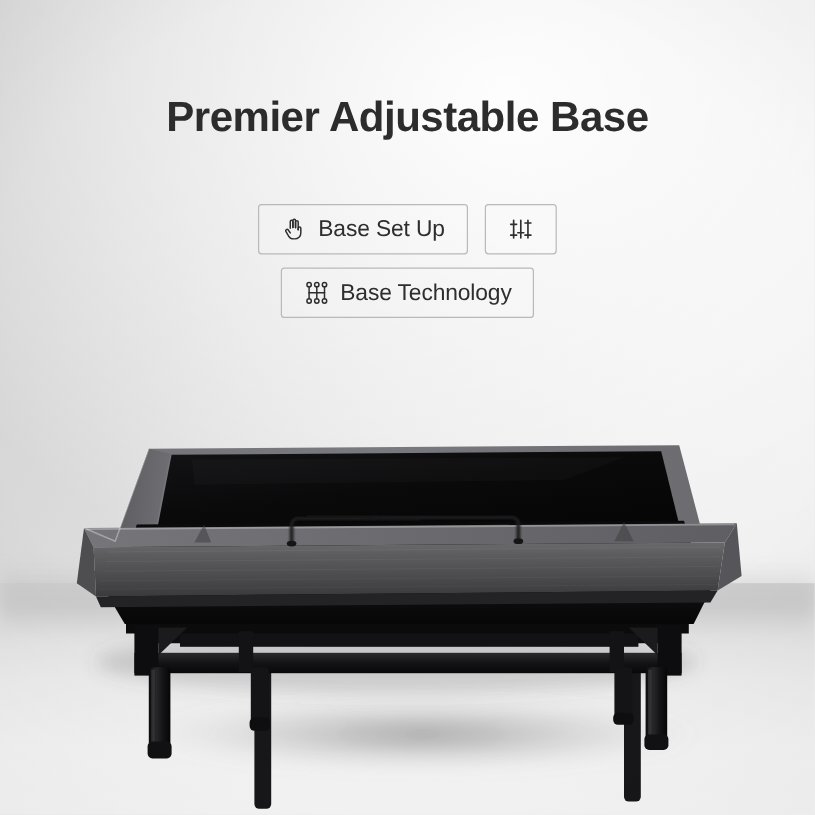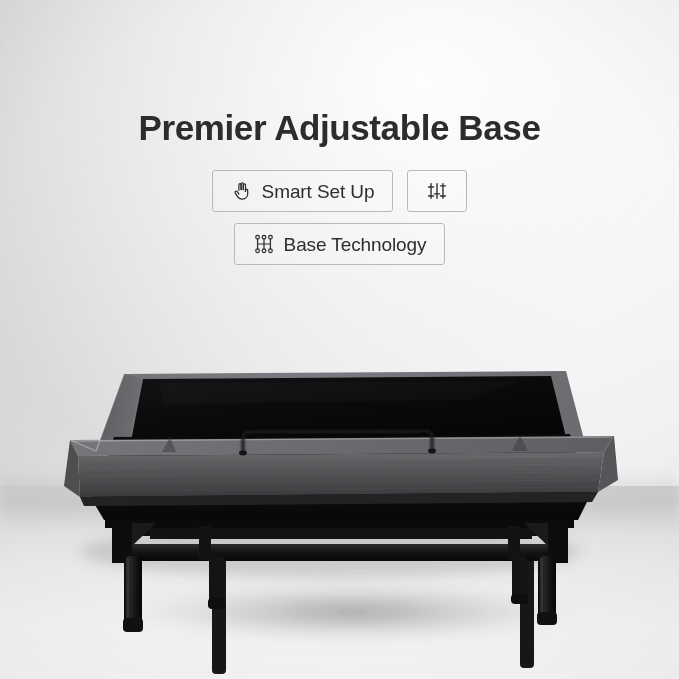--- a/index.html
+++ b/index.html
@@ -34,21 +34,21 @@
   }
 
   
   #header { position:absolute; left:0; right:0; top:0; }
   #page-title {
     text-align:center;
     font-size:35px;
     font-weight:bold;
     color:#2c2c2c;
     letter-spacing:-0.4px;
-    margin-top:109px;
+    margin-top:79px;
     line-height:1.1;
   }
 
   
   #features {
     position:absolute; left:0; right:0; top:170px;
   }
   .pill-row {
     display:flex;
     justify-content:center;
@@ -256,21 +256,21 @@
 
     <div class="pill">
       <span class="pill-icon">
         <svg viewBox="0 0 24 24" fill="none" stroke="#2e2e2e" stroke-width="1.35" stroke-linecap="round" stroke-linejoin="round">
           <path d="M8.6 11.2V5.1a1.2 1.2 0 0 1 2.4 0v5.3"></path>
           <path d="M11 10.4V4.2a1.2 1.2 0 0 1 2.4 0v6.2"></path>
           <path d="M13.4 10.6V5.4a1.2 1.2 0 0 1 2.4 0v7.1"></path>
           <path d="M15.8 12.5v-1.3a1.2 1.2 0 0 1 2.4 0v4.2c0 3.1-2.4 5.4-5.5 5.4h-1c-2 0-3.6-1-4.6-2.6L4.6 14a1.25 1.25 0 0 1 .5-1.7 1.3 1.3 0 0 1 1.7.45l1.8 2.6"></path>
         </svg>
       </span>
-      <span class="label">Smart Set Up</span>
+      <span class="label">Base Set Up</span>
     </div>
 
     <div class="pill">
       <span class="pill-icon">
         <svg viewBox="0 0 24 24" fill="none" stroke="#2e2e2e" stroke-width="1.5" stroke-linecap="round">
           <path d="M5.5 4v16"></path>
           <path d="M12 4v16"></path>
           <path d="M18.5 4v16"></path>
           <path d="M2.8 7.6h5.4"></path>
           <path d="M9.3 15.2h5.4"></path>

